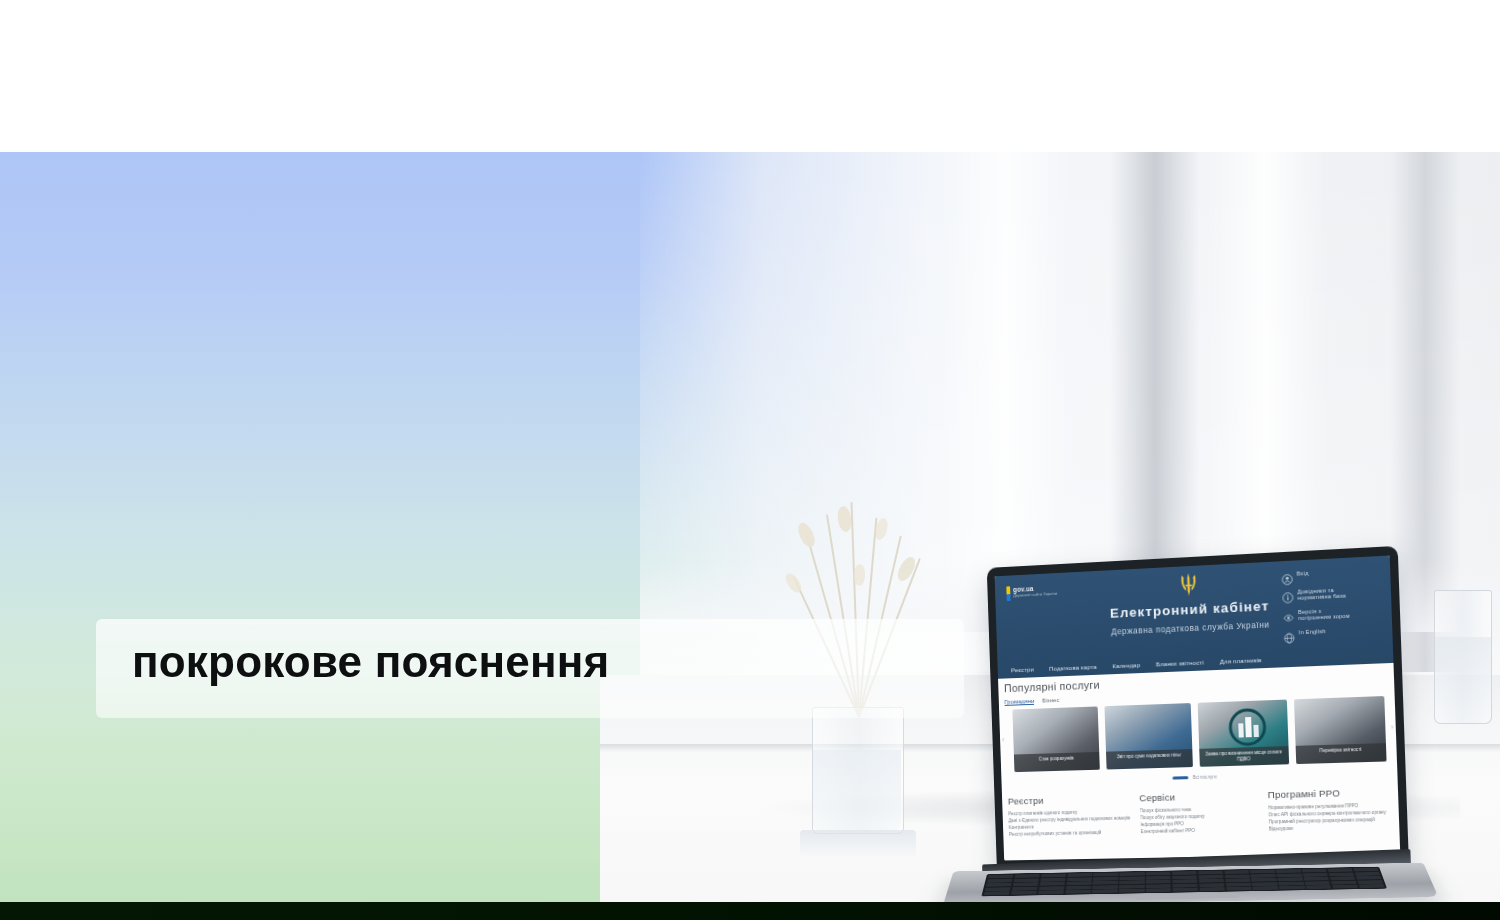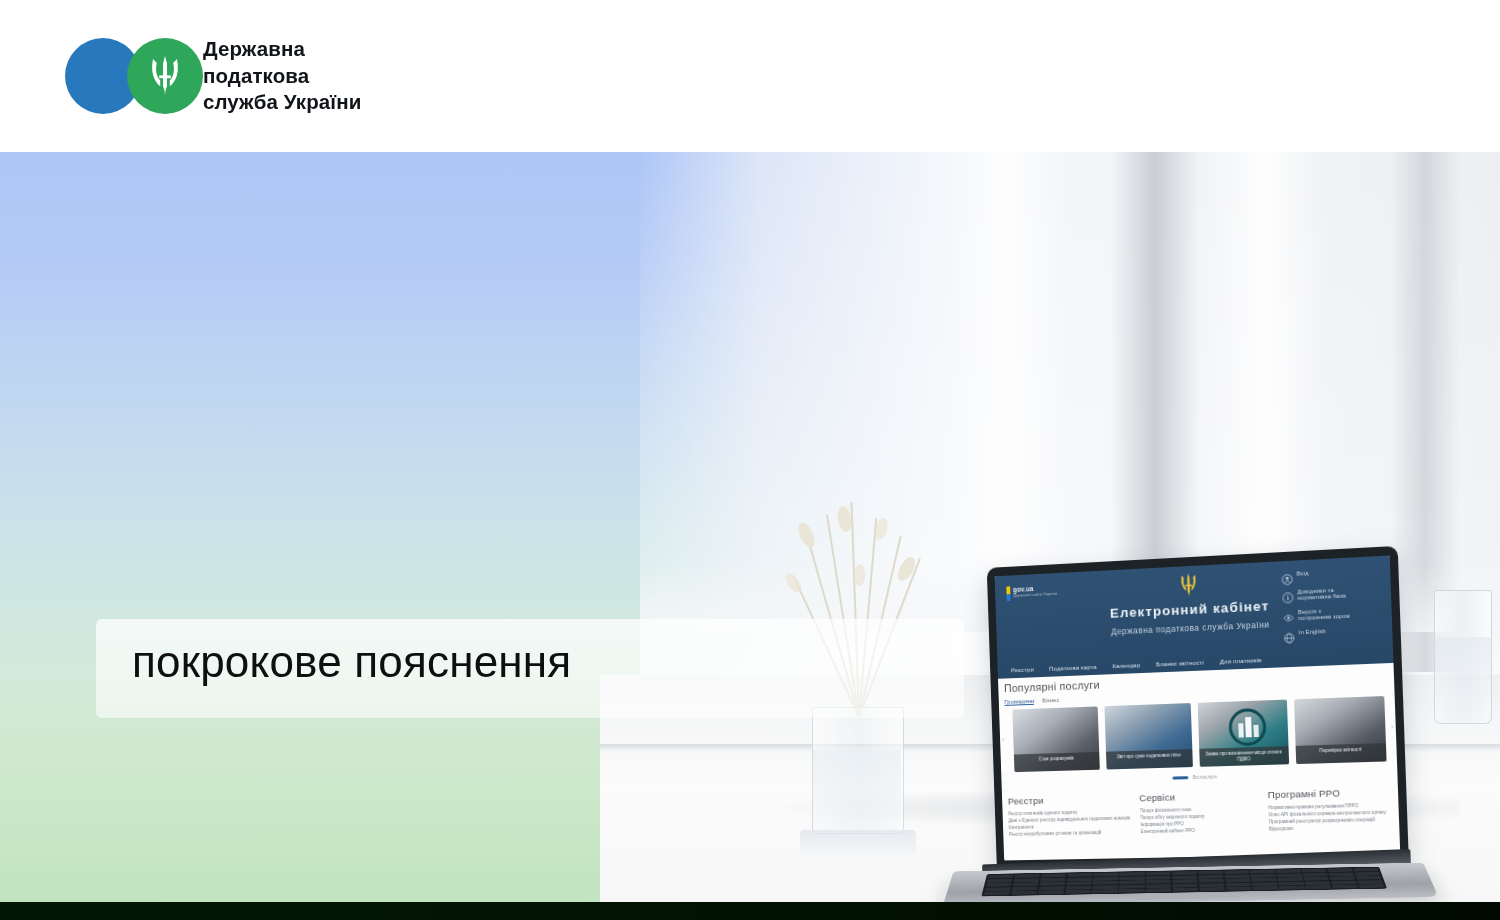--- a/index.html
+++ b/index.html
@@ -191,21 +191,21 @@
     color:#0b0d0f;letter-spacing:-0.3px;white-space:pre-line;
     text-transform:uppercase;
   }
   .sub-band{
     position:absolute;left:96px;top:619px;width:868px;height:99px;z-index:29;
     background:linear-gradient(to bottom,rgba(255,255,255,.72),rgba(255,255,255,.58));
     border-radius:6px;
   }
   .subtitle{
     position:absolute;left:132px;top:634px;z-index:31;
-    font-size:44px;font-weight:normal;line-height:1.25;color:#0d0f11;
+    font-size:44px;font-weight:bold;line-height:1.25;color:#0d0f11;
     letter-spacing:0.2px;
   }
 </style>
 </head>
 <body>
 
 <div class="page">
 
   <div class="bg">
     <div class="bg-base"></div>
@@ -476,33 +476,14 @@
         <div class="trackpad"></div>
       </div>
     </div>
 
     <div class="bottom-strip"></div>
   </div>
 
   <div class="sub-band"></div>
   <div class="subtitle">покрокове пояснення</div>
 
-  <div class="header">
-    <div class="logo">
-      <div class="logo-marks">
-        <div class="circ circ-blue"></div>
-        <div class="circ circ-green"></div>
-        <div class="trident">
-          <svg width="34" height="44" viewBox="0 0 34 44">
-            <path d="M17 2 L19 9.5 L19 32 Q17 37 17 41 Q17 37 15 32 L15 9.5 Z" fill="#ffffff"></path>
-            <path d="M5 5 Q2.5 17.5 7 26 Q9.2 30.2 12.2 32.2 L12.2 26.4 Q9.2 23.8 8.3 18.6 Q7.6 13.4 8.8 9 Z" fill="#ffffff"></path>
-            <path d="M29 5 Q31.5 17.5 27 26 Q24.8 30.2 21.8 32.2 L21.8 26.4 Q24.8 23.8 25.7 18.6 Q26.4 13.4 25.2 9 Z" fill="#ffffff"></path>
-            <rect x="11.2" y="21.4" width="11.6" height="2.8" fill="#ffffff"></rect>
-          </svg>
-        </div>
-      </div>
-      <div class="logo-text">Державна
-податкова
-служба України</div>
-    </div>
-  </div>
 
 </div>
 
 </body></html>

